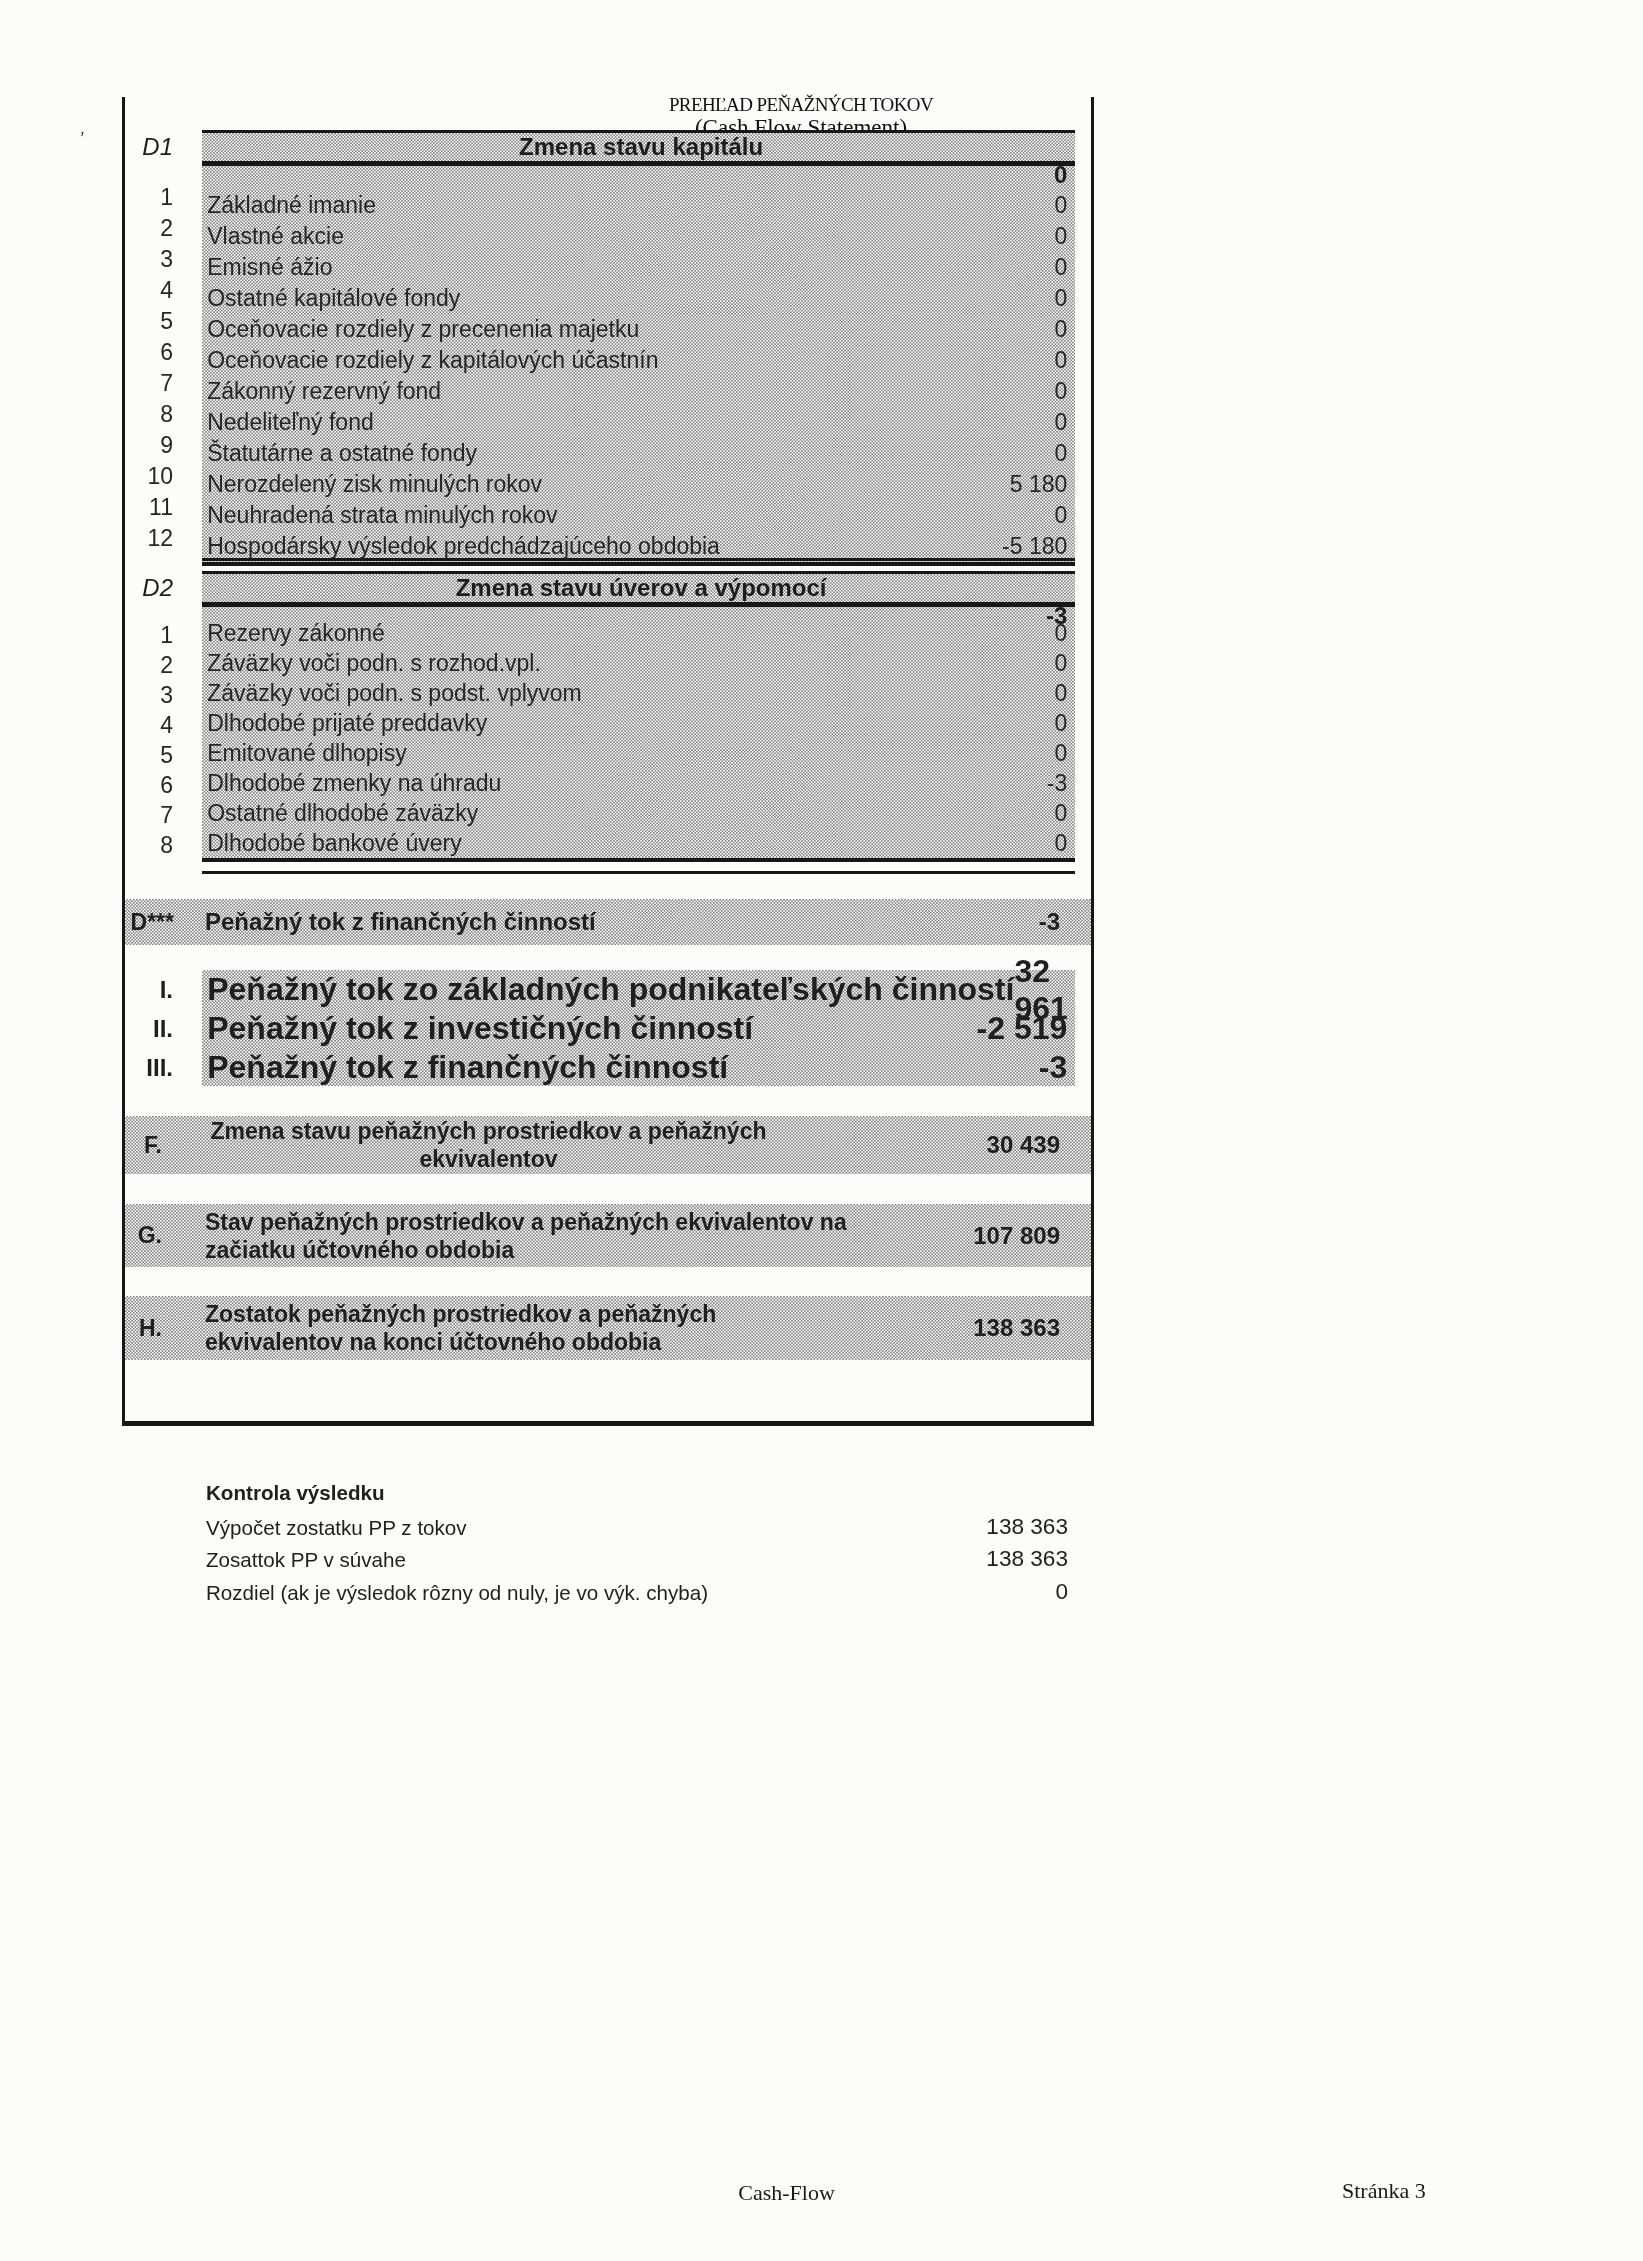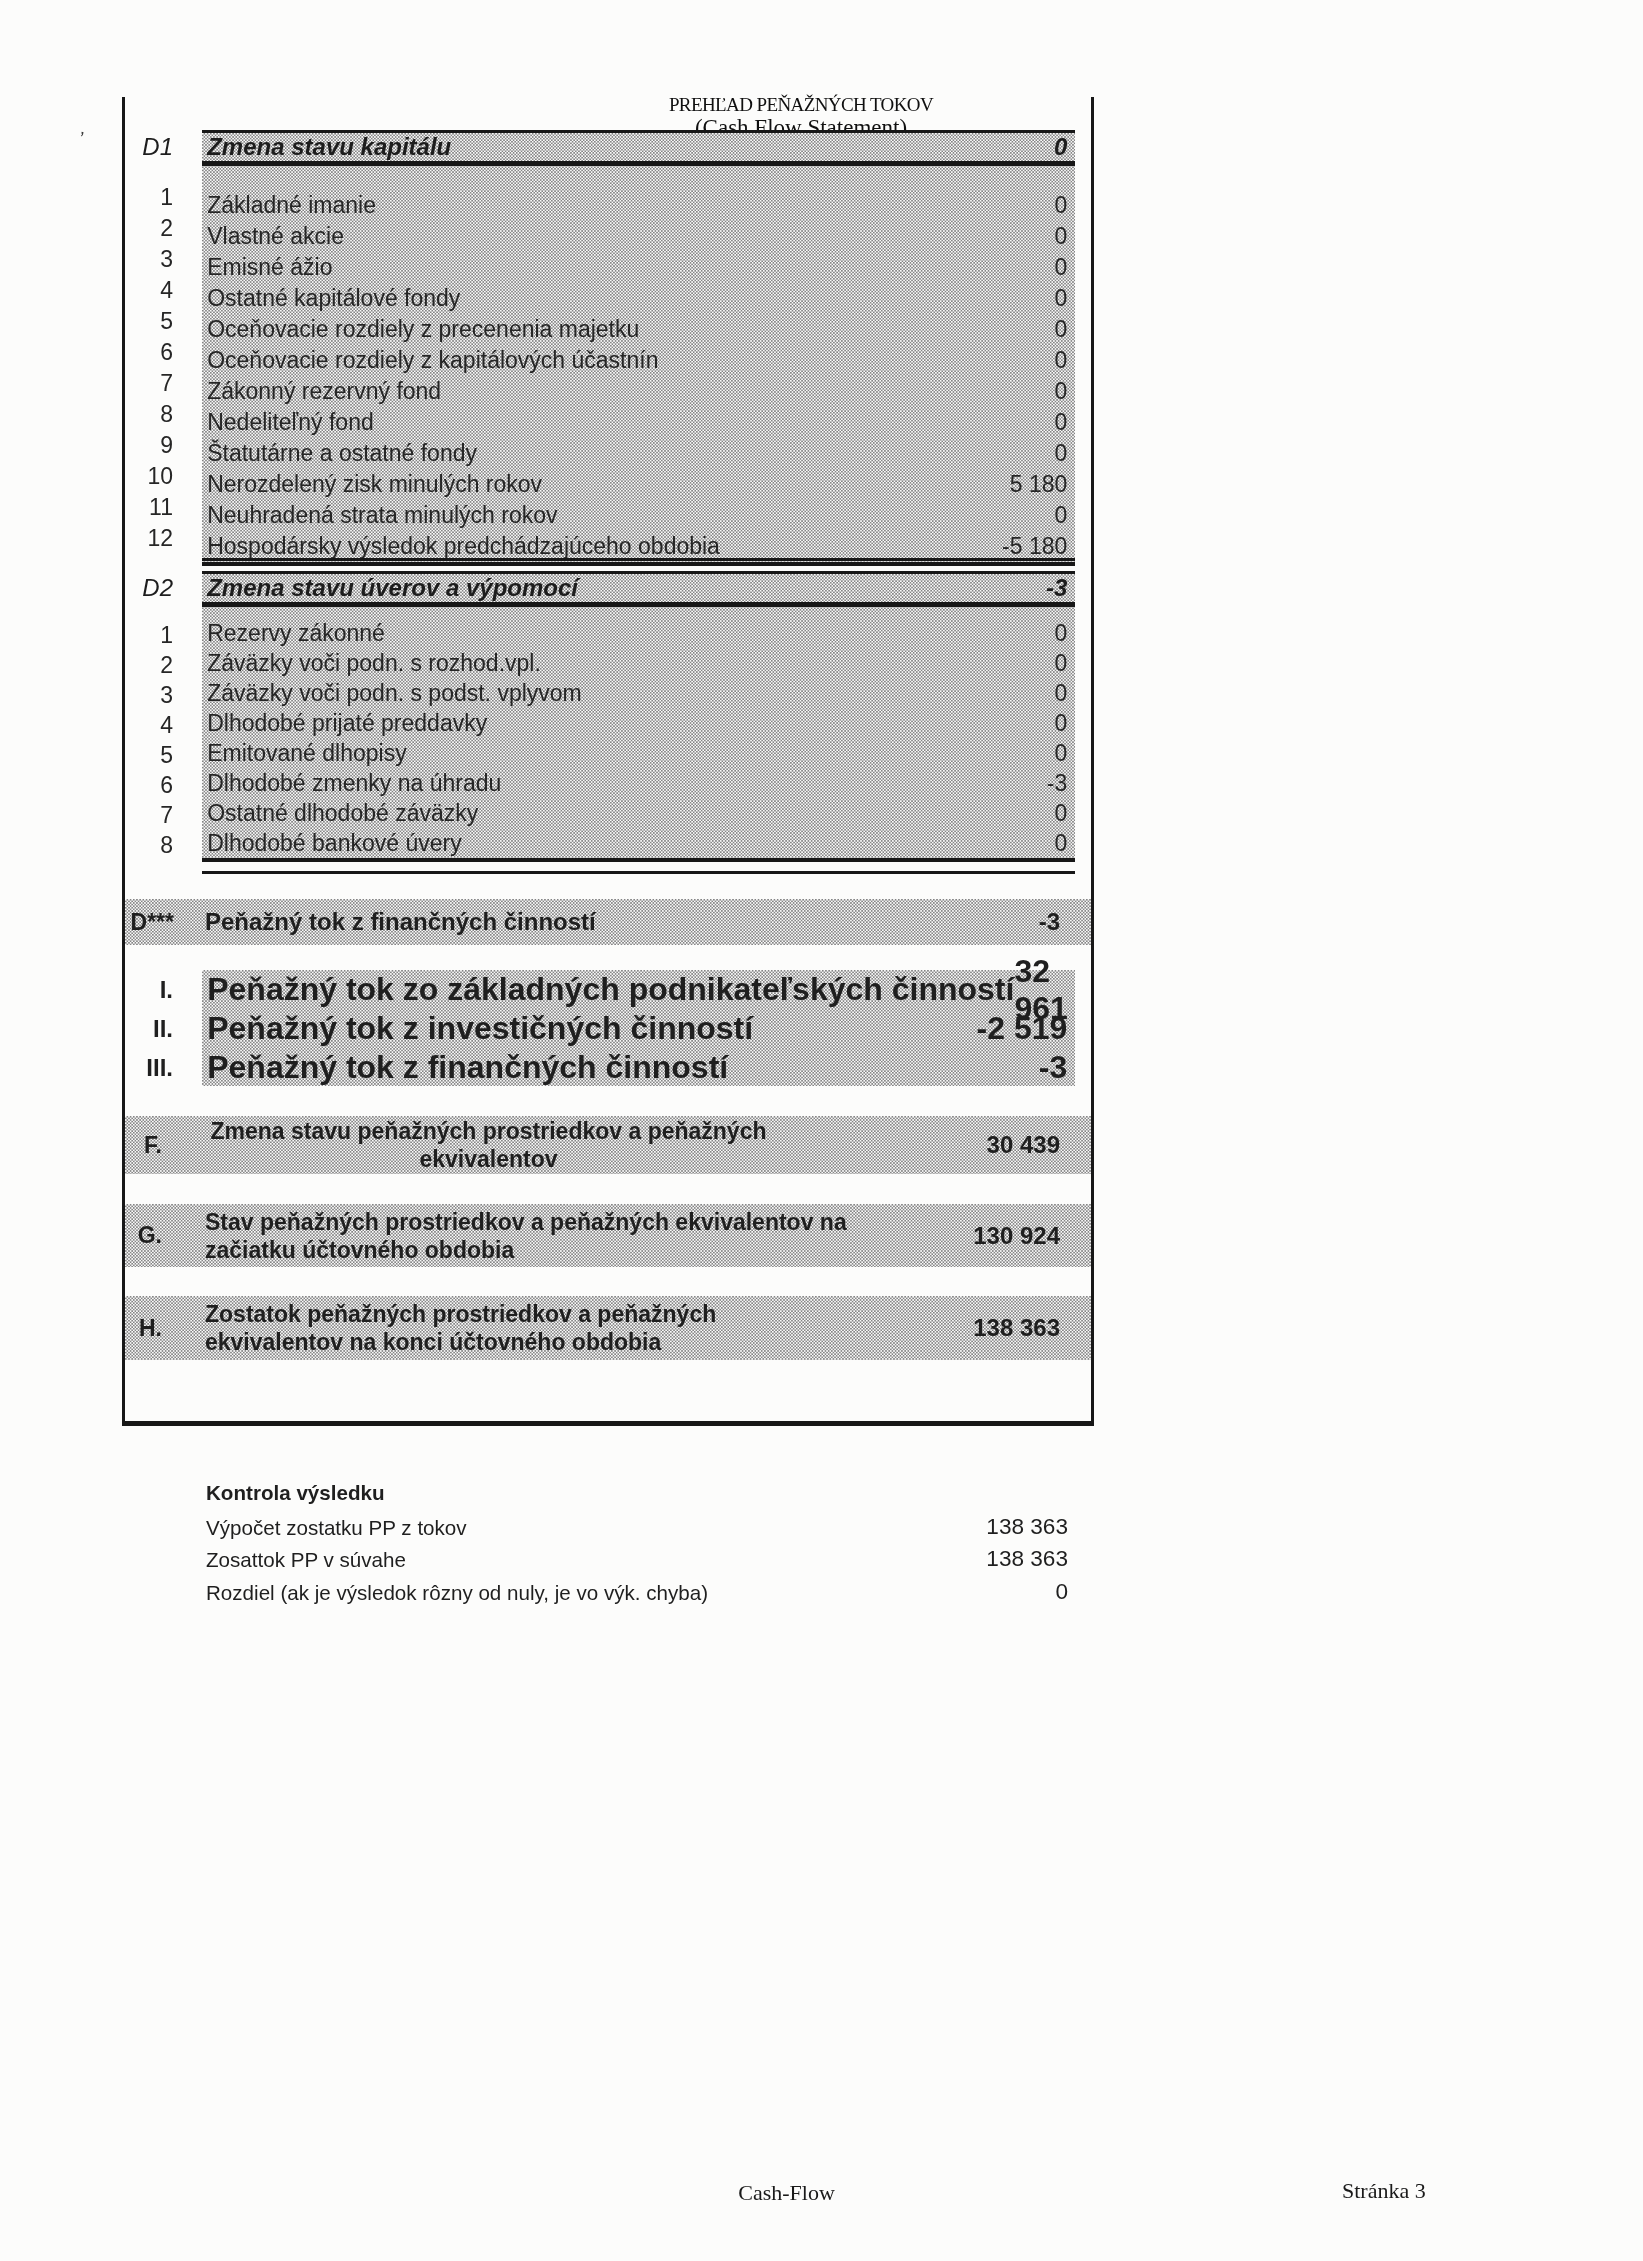--- a/index.html
+++ b/index.html
@@ -18,21 +18,21 @@
     background-color:#fafafa;
     background-image:conic-gradient(rgba(25,25,25,0.52) 0 25%, transparent 0 50%, rgba(25,25,25,0.52) 0 75%, transparent 0);
     background-size:3.2px 3.2px;
   }
   .rule{background:#171717;}
   
   .secblock{z-index:2;border-top:3.2px solid #171717;border-bottom:4.5px solid #171717;}
   .hdrrow{
     height:28px;display:flex;align-items:center;
     border-bottom:5.2px solid #171717;
-    font-weight:bold;font-style:italic;font-size:24px;color:#1d1d1d;
+    font-weight:bold;font-size:24px;color:#1d1d1d;flex-direction:column;
   }
   .hlbl{padding-left:5.2px;white-space:nowrap;}
   .hval{margin-left:auto;padding-right:7.7px;}
   .rows{display:block;}
   .row{display:flex;align-items:center;font-size:23px;color:#262626;}
   .row-47{height:31px;}
   .row-47b{height:30px;}
   .row-60{height:39px;font-weight:bold;font-size:32px;color:#1f1f1f;}
   .rlbl{padding-left:5.2px;white-space:nowrap;}
   .rval{margin-left:auto;padding-right:7.7px;}
@@ -224,21 +224,21 @@
   </div>
 
   <div class="abs ht bar" style="left:125px;top:1116px;width:966px;height:58px;">
     <span class="bcode">F.</span>
     <span class="blbl" style="max-width:567px;text-align:center;">Zmena stavu peňažných prostriedkov a peňažných ekvivalentov</span>
     <span class="bval">30 439</span>
   </div>
   <div class="abs ht bar" style="left:125px;top:1204px;width:966px;height:63px;">
     <span class="bcode">G.</span>
     <span class="blbl" style="max-width:674px;">Stav peňažných prostriedkov a peňažných ekvivalentov na začiatku účtovného obdobia</span>
-    <span class="bval">130 924</span>
+    <span class="bval">107 809</span>
   </div>
   <div class="abs ht bar" style="left:125px;top:1296px;width:966px;height:64px;">
     <span class="bcode">H.</span>
     <span class="blbl" style="max-width:538px;">Zostatok peňažných prostriedkov a peňažných ekvivalentov na konci účtovného obdobia</span>
     <span class="bval">138 363</span>
   </div>
 
   <div class="abs k-lbl" style="left:206px;top:1481px;font-weight:bold;">Kontrola výsledku</div>
 
   <div class="abs k-lbl" style="left:206px;top:1516px;">Výpočet zostatku PP z tokov</div>

